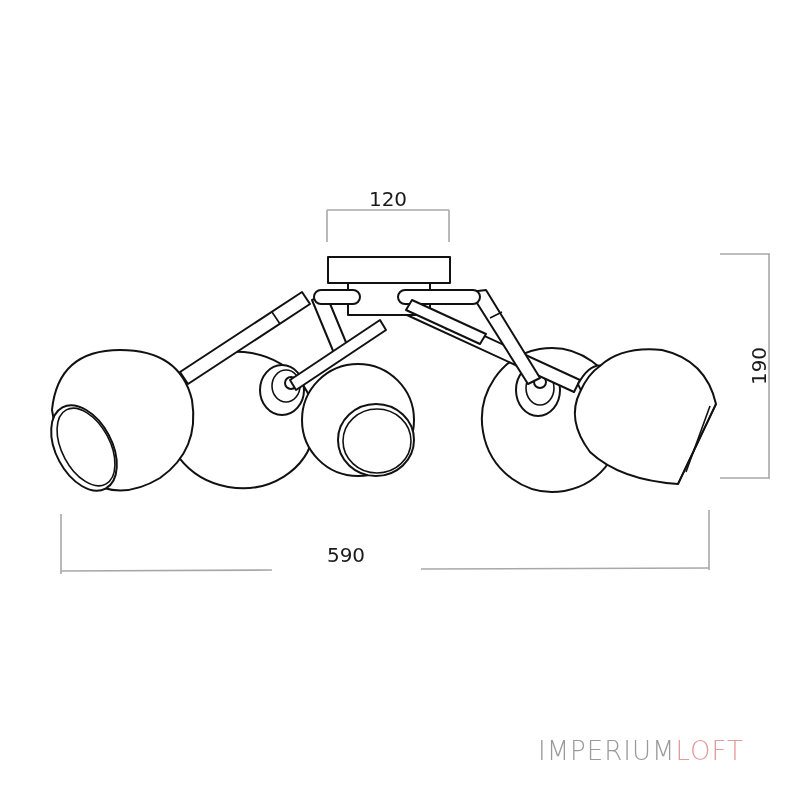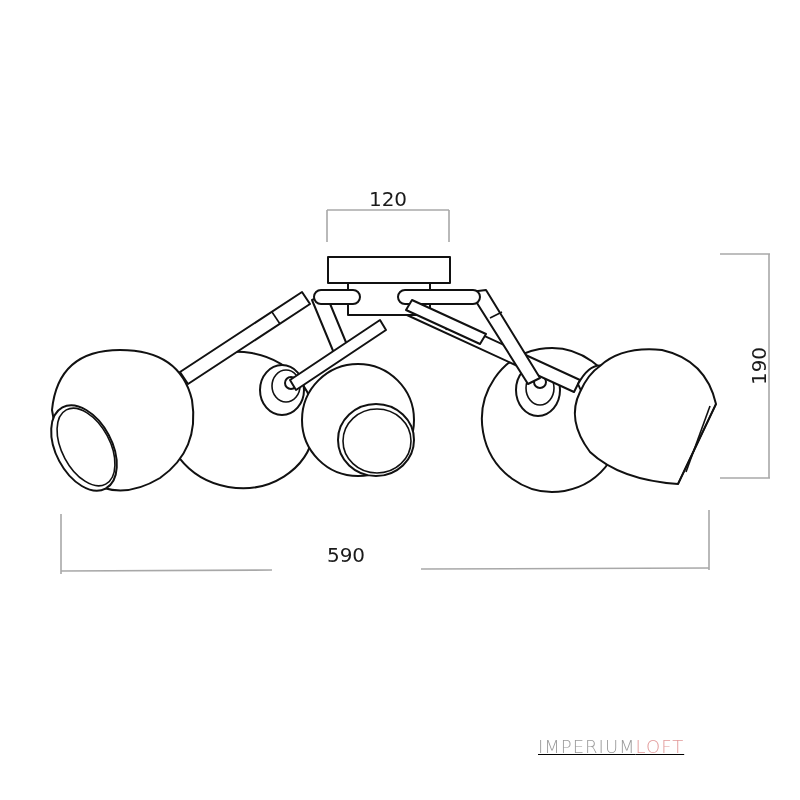--- a/index.html
+++ b/index.html
@@ -1,19 +1,19 @@
 <!DOCTYPE html>
 <html><head>
   <meta charset="utf-8">
   <style>
     html, body { margin: 0; padding: 0; background: #ffffff; }
     body { width: 800px; height: 800px; position: relative; overflow: hidden; font-family: "DejaVu Sans", sans-serif; }
     svg.drawing { position: absolute; left: 0; top: 0; width: 800px; height: 800px; }
     .dim-label { font-family: "DejaVu Sans", sans-serif; font-size: 20px; fill: #1a1a1a; }
-    .logo { position: absolute; left: 538px; top: 736px; font-family: "DejaVu Sans", sans-serif; font-size: 18px; letter-spacing: 1px; font-weight: 300; text-decoration: underline; }
+    .logo { position: absolute; left: 538px; top: 736px; font-family: "DejaVu Sans", sans-serif; font-size: 26px; letter-spacing: 1px; font-weight: 300; }
     .logo .a { color: #9a9a9a; }
     .logo .b { color: #e29a9a; }
     .ln { fill: #fff; stroke: #111; stroke-width: 2; stroke-linejoin: round; stroke-linecap: round; }
     .ln2 { fill: none; stroke: #111; stroke-width: 1.6; }
     .dim { stroke: #a8a8a8; stroke-width: 1.6; fill: none; }
   </style>
 </head>
 <body>
 
 <svg class="drawing" viewBox="0 0 800 800" xmlns="http://www.w3.org/2000/svg">

